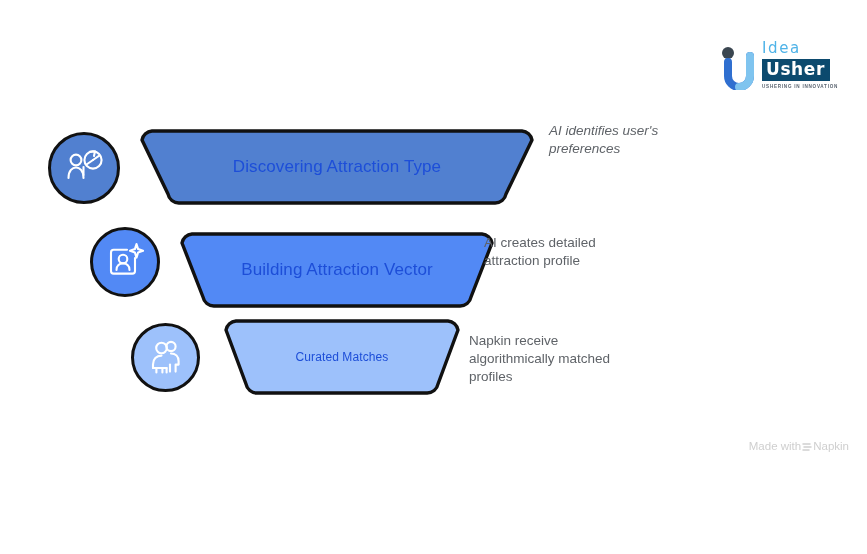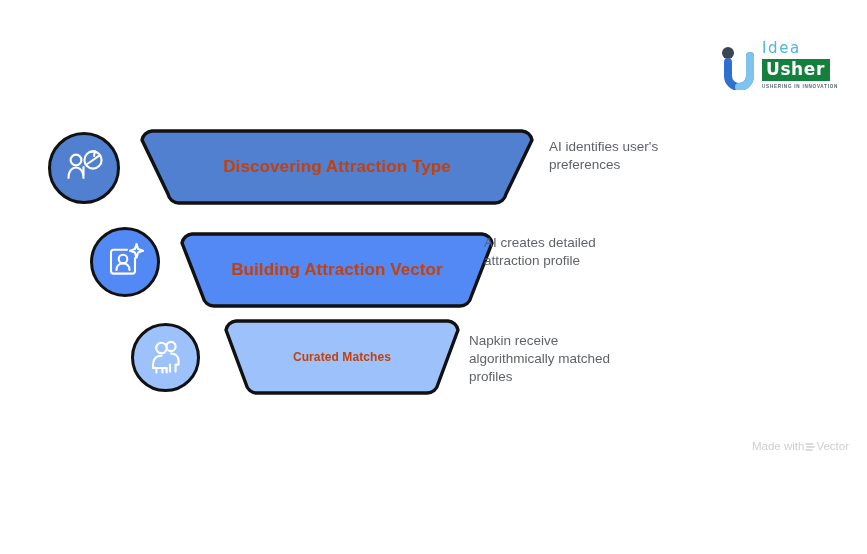--- a/index.html
+++ b/index.html
@@ -42,21 +42,21 @@
   }
   .logo-idea {
     font-size: 15px;
     letter-spacing: 1.6px;
     color: #4fb3e8;
     font-weight: 400;
     line-height: 17px;
     font-family: "DejaVu Sans", sans-serif;
   }
   .logo-usher-box {
-    background: #15803d;
+    background: #0c4a6e;
     display: inline-block;
     padding: 1px 5px 2px 4px;
     margin-top: 2px;
   }
   .logo-usher {
     font-size: 17px;
     letter-spacing: 0.6px;
     color: #ffffff;
     font-weight: 700;
     line-height: 18px;
@@ -91,22 +91,22 @@
 
   .funnel-label {
     position: absolute;
     left: 0;
     top: 0;
     width: 100%;
     height: 100%;
     display: flex;
     align-items: center;
     justify-content: center;
-    color: #c2410c;
-    font-weight: 700;
+    color: #1d4ed8;
+    font-weight: 400;
     letter-spacing: 0.1px;
     text-align: center;
     pointer-events: none;
   }
 
   .desc {
     position: absolute;
     color: #5f6368;
     font-size: 13.5px;
     line-height: 18px;
@@ -172,21 +172,21 @@
     </div>
 
     <div class="funnel" style="left:138px; top:128px; width:398px; height:78px;">
       <svg width="398" height="78" viewBox="0 0 398 78">
         <path d="M14 3 L384 3 A11 11 0 0 1 394 12 L368 66 A11 11 0 0 1 357 75 L41 75
                  A11 11 0 0 1 30 66 L4 12 A11 11 0 0 1 14 3 Z" fill="#5180d0" stroke="#111111" stroke-width="3.4" stroke-linejoin="round"></path>
       </svg>
       <div class="funnel-label" style="font-size:17px;">Discovering Attraction Type</div>
     </div>
 
-    <div class="desc" style="left:549px; top:138px; width:170px;">AI identifies user's
+    <div class="desc" style="left:549px; top:122px; width:170px;font-style:italic;">AI identifies user's
 preferences</div>
   </div>
 
   <div class="stage">
 
     <div class="icon-circle" style="left:90px; top:227px; width:70px; height:70px; background:#5289f5;">
       <span>
         <svg width="40" height="40" viewBox="0 0 40 40" fill="none" stroke="#ffffff" stroke-width="2.1" stroke-linecap="round" stroke-linejoin="round">
           <path d="M30 18 L30 31 A2.6 2.6 0 0 1 27.4 33.6 L8.6 33.6 A2.6 2.6 0 0 1 6 31
                    L6 12.4 A2.6 2.6 0 0 1 8.6 9.8 L22 9.8"></path>
@@ -241,16 +241,16 @@
 
   <div id="watermark">
     <span>Made with</span>
     <span class="np-glyph">
       <svg width="12" height="12" viewBox="0 0 12 12" fill="none" stroke="#cfcfcf" stroke-width="1.5" stroke-linecap="round">
         <path d="M2 3 L9 3"></path>
         <path d="M3 6 L10 6"></path>
         <path d="M2 9 L8 9"></path>
       </svg>
     </span>
-    <span>Vector</span>
+    <span>Napkin</span>
   </div>
 
 </div>
 
 </body></html>

